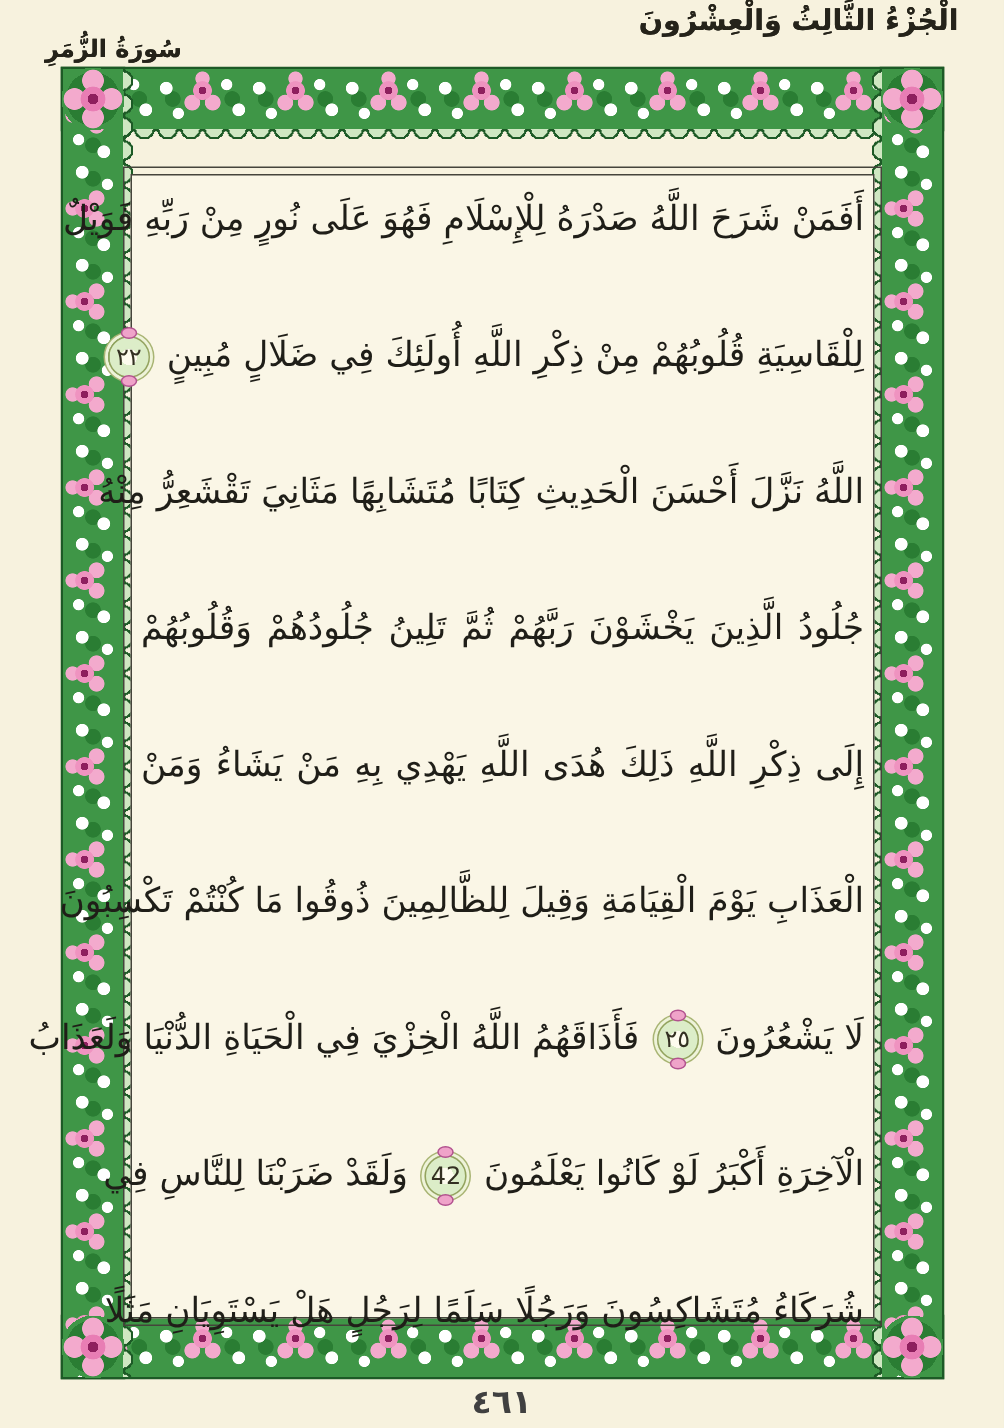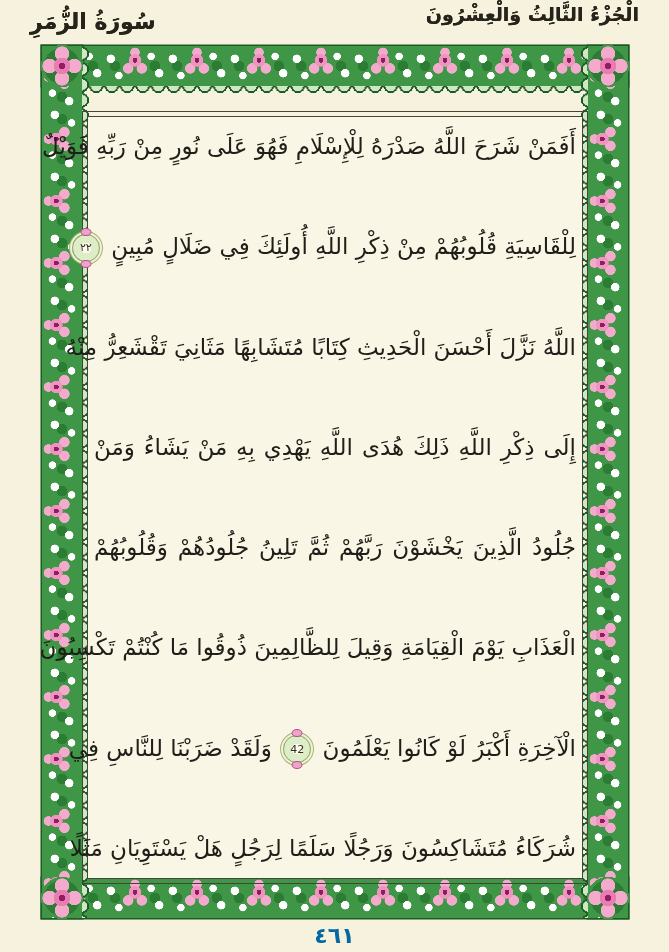--- a/index.html
+++ b/index.html
@@ -15,21 +15,21 @@
   }
   
   .hdr{
     position:absolute;
     color:#25231a;
     font-weight:bold;
     direction:rtl;
     text-shadow:0 0 .4px #25231a;
   }
   .hdr.juz{top:3px;right:30px;font-size:19px;}
-  .hdr.surah{top:9px;left:30px;font-size:22px;}
+  .hdr.surah{top:23px;left:30px;font-size:16px;}
 
   
   .band{
     position:absolute;
     background-color:#3f9647;
     box-shadow:0 0 0 1.5px #1d5a26;
   }
   .band.h{
     left:42px;right:41px;height:40px;
     background-image:
@@ -138,21 +138,21 @@
   .ayah-marker{
     display:inline-flex;
     align-items:center;
     justify-content:center;
     width:26px;height:26px;
     margin:0 4px;
     border-radius:50%;
     background:radial-gradient(circle, #fdfbee 0 30%, #dcedc8 30% 100%);
     border:1px solid #93a35f;
     box-shadow:0 0 0 2px #eef3d9, 0 0 0 3px #a8b473;
-    font-size:11px;
+    font-size:16px;
     line-height:1;
     color:#333022;
     vertical-align:middle;
     position:relative;
   }
   .ayah-marker::before,
   .ayah-marker::after{
     content:"";position:absolute;left:50%;transform:translateX(-50%);
     width:9px;height:6px;border-radius:50%;
     background:#efa3c9;border:1px solid #b2528f;
@@ -160,21 +160,21 @@
   .ayah-marker::before{top:-7px;}
   .ayah-marker::after{bottom:-7px;}
 
   
   .pagenum{
     position:absolute;
     bottom:4px;left:0;width:100%;
     text-align:center;
     font-size:22px;
     font-weight:bold;
-    color:#0369a1;
+    color:#404040;
     direction:rtl;
   }
 </style>
 </head>
 <body>
 
 <div class="page">
 
   <div class="hdr juz">الْجُزْءُ الثَّالِثُ وَالْعِشْرُونَ</div>
   <div class="hdr surah">سُورَةُ الزُّمَرِ</div>
@@ -188,22 +188,23 @@
   <div class="corner tr"></div>
   <div class="corner bl"></div>
   <div class="corner br"></div>
 
   <div class="ruling"></div>
 
   <div class="text-area">
       <div class="qline"><span>أَفَمَنْ شَرَحَ اللَّهُ صَدْرَهُ لِلْإِسْلَامِ فَهُوَ عَلَى نُورٍ مِنْ رَبِّهِ فَوَيْلٌ</span> </div>
       <div class="qline"><span>لِلْقَاسِيَةِ قُلُوبُهُمْ مِنْ ذِكْرِ اللَّهِ أُولَئِكَ فِي ضَلَالٍ مُبِينٍ</span> <span class="ayah-marker">٢٢</span> </div>
       <div class="qline"><span>اللَّهُ نَزَّلَ أَحْسَنَ الْحَدِيثِ كِتَابًا مُتَشَابِهًا مَثَانِيَ تَقْشَعِرُّ مِنْهُ</span> </div>
+      <div class="qline"><span>جُلُودُ الَّذِينَ يَخْشَوْنَ رَبَّهُمْ ثُمَّ تَلِينُ جُلُودُهُمْ وَقُلُوبُهُمْ</span> </div>
       <div class="qline"><span>إِلَى ذِكْرِ اللَّهِ ذَلِكَ هُدَى اللَّهِ يَهْدِي بِهِ مَنْ يَشَاءُ وَمَنْ</span> </div>
-      <div class="qline"><span>جُلُودُ الَّذِينَ يَخْشَوْنَ رَبَّهُمْ ثُمَّ تَلِينُ جُلُودُهُمْ وَقُلُوبُهُمْ</span> </div>
       <div class="qline"><span>الْعَذَابِ يَوْمَ الْقِيَامَةِ وَقِيلَ لِلظَّالِمِينَ ذُوقُوا مَا كُنْتُمْ تَكْسِبُونَ</span> </div>
+      <div class="qline"><span>لَا يَشْعُرُونَ</span> <span class="ayah-marker">٢٥</span> <span>فَأَذَاقَهُمُ اللَّهُ الْخِزْيَ فِي الْحَيَاةِ الدُّنْيَا وَلَعَذَابُ</span> </div>
       <div class="qline"><span>الْآخِرَةِ أَكْبَرُ لَوْ كَانُوا يَعْلَمُونَ</span> <span class="ayah-marker">42</span> <span>وَلَقَدْ ضَرَبْنَا لِلنَّاسِ فِي</span> </div>
       <div class="qline"><span>شُرَكَاءُ مُتَشَاكِسُونَ وَرَجُلًا سَلَمًا لِرَجُلٍ هَلْ يَسْتَوِيَانِ مَثَلًا</span> </div>
     </div>
 
   <div class="pagenum">٤٦١</div>
 
 </div>
 
 </body></html>

